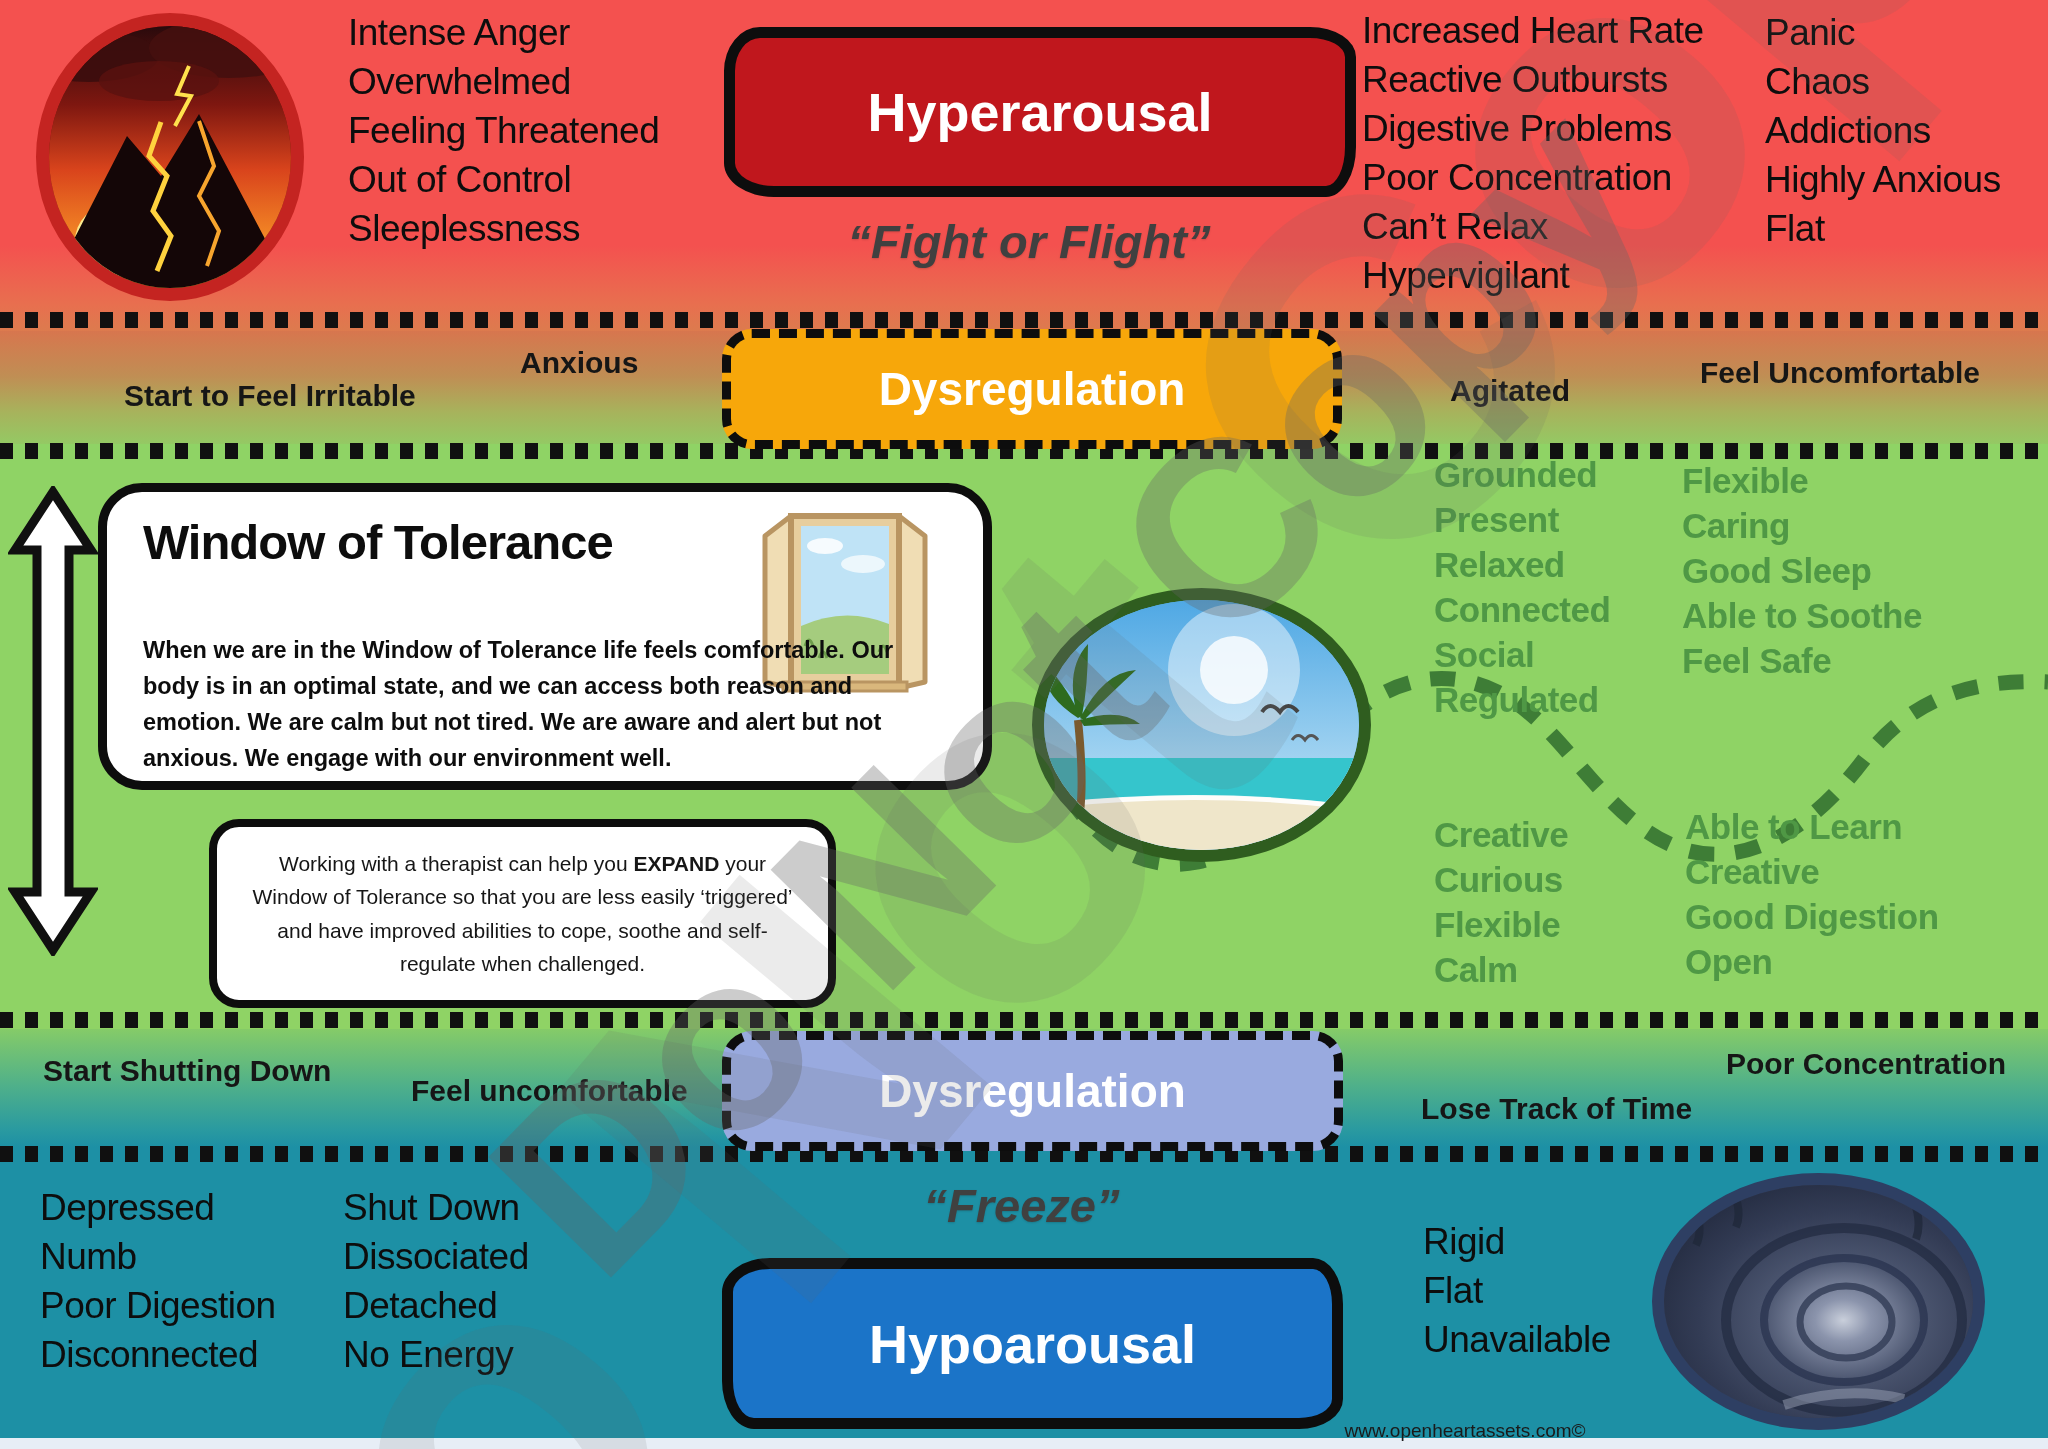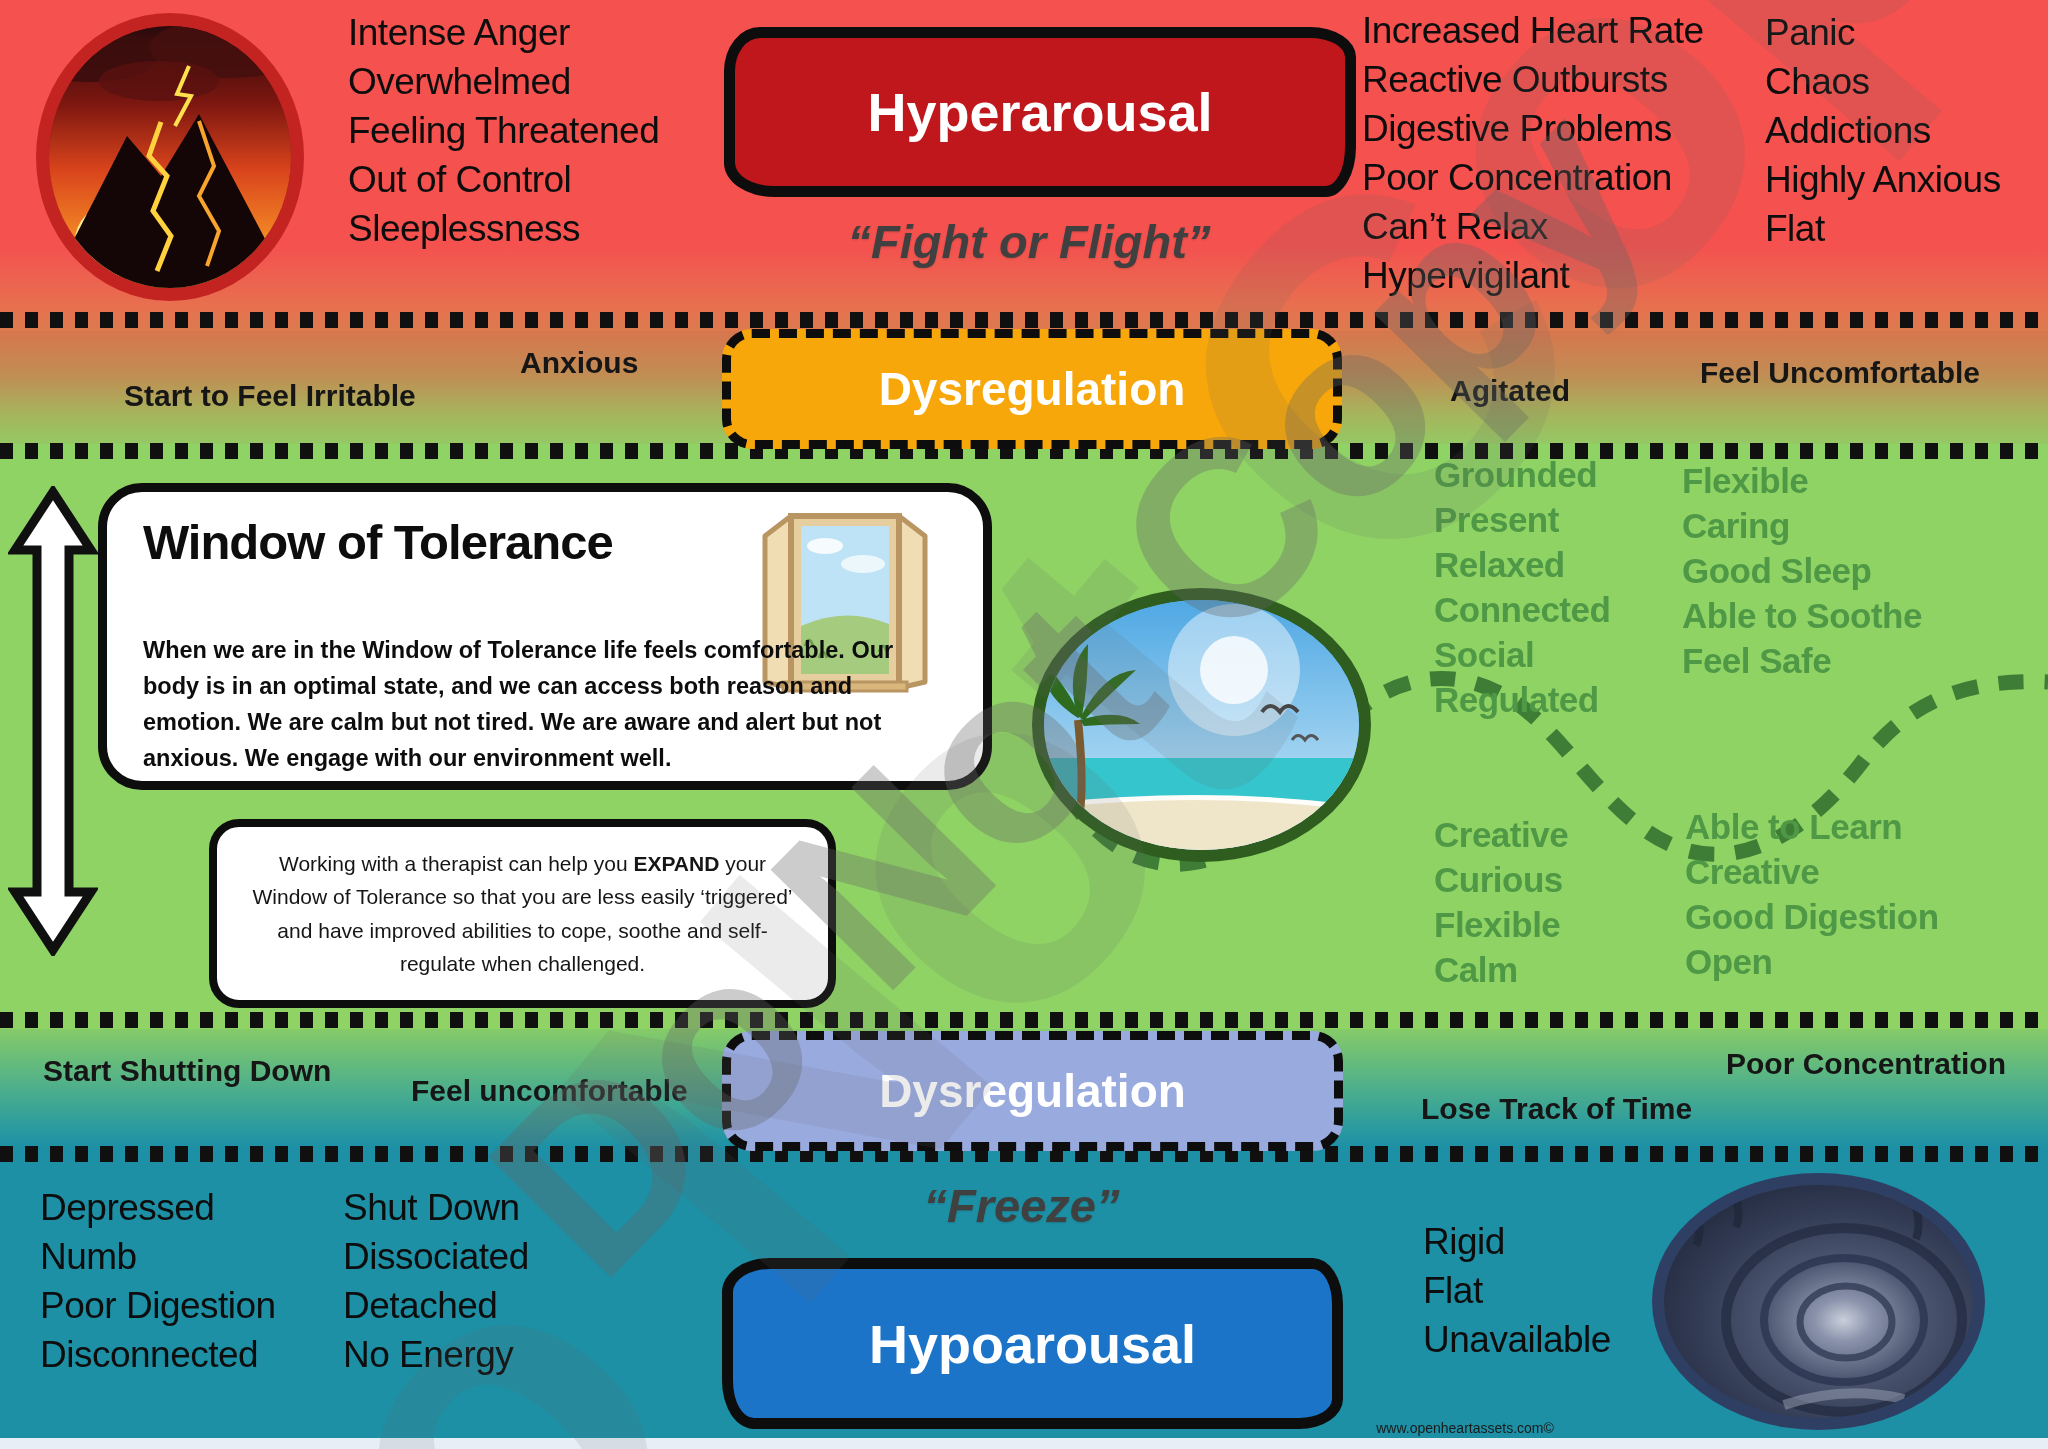--- a/index.html
+++ b/index.html
@@ -244,19 +244,19 @@
       </defs>
       <rect width="309" height="233" fill="url(#cav)"></rect>
       <ellipse cx="180" cy="135" rx="118" ry="92" fill="none" stroke="#242D44" stroke-width="10" opacity=".8"></ellipse>
       <ellipse cx="180" cy="135" rx="80" ry="62" fill="none" stroke="#2B3550" stroke-width="8" opacity=".8"></ellipse>
       <ellipse cx="182" cy="137" rx="46" ry="36" fill="none" stroke="#39425C" stroke-width="7" opacity=".9"></ellipse>
       <path d="M30 20 q 10 24 2 40 M70 8 q 8 20 2 34 M250 16 q 8 22 2 38" stroke="#1E2638" stroke-width="8" fill="none" opacity=".7"></path>
       <path d="M120 220 Q 180 200 240 214" stroke="#9AA2B5" stroke-width="10" fill="none" opacity=".5"></path>
     </svg>
   </div>
 
-  <div class="abs nowrap" style="left:1340px;top:1420px;width:250px;text-align:center;font-size:14px;color:#1a1a1a;z-index:8;">www.openheartassets.com©</div>
+  <div class="abs nowrap" style="left:1340px;top:1420px;width:250px;text-align:center;font-size:19px;color:#1a1a1a;z-index:8;">www.openheartassets.com©</div>
 
   <div class="abs wm" style="left:1068px;top:689px;font-size:250px;transform:translate(-50%,-50%) rotate(-45.5deg);">Do Not Copy</div>
   <div class="abs wm" style="left:1100px;top:700px;font-size:480px;color:rgba(100,100,100,.13);
               transform:translate(-50%,-50%) rotate(-50deg);">Do Not Copy</div>
 
 </div>
 
 </body></html>

